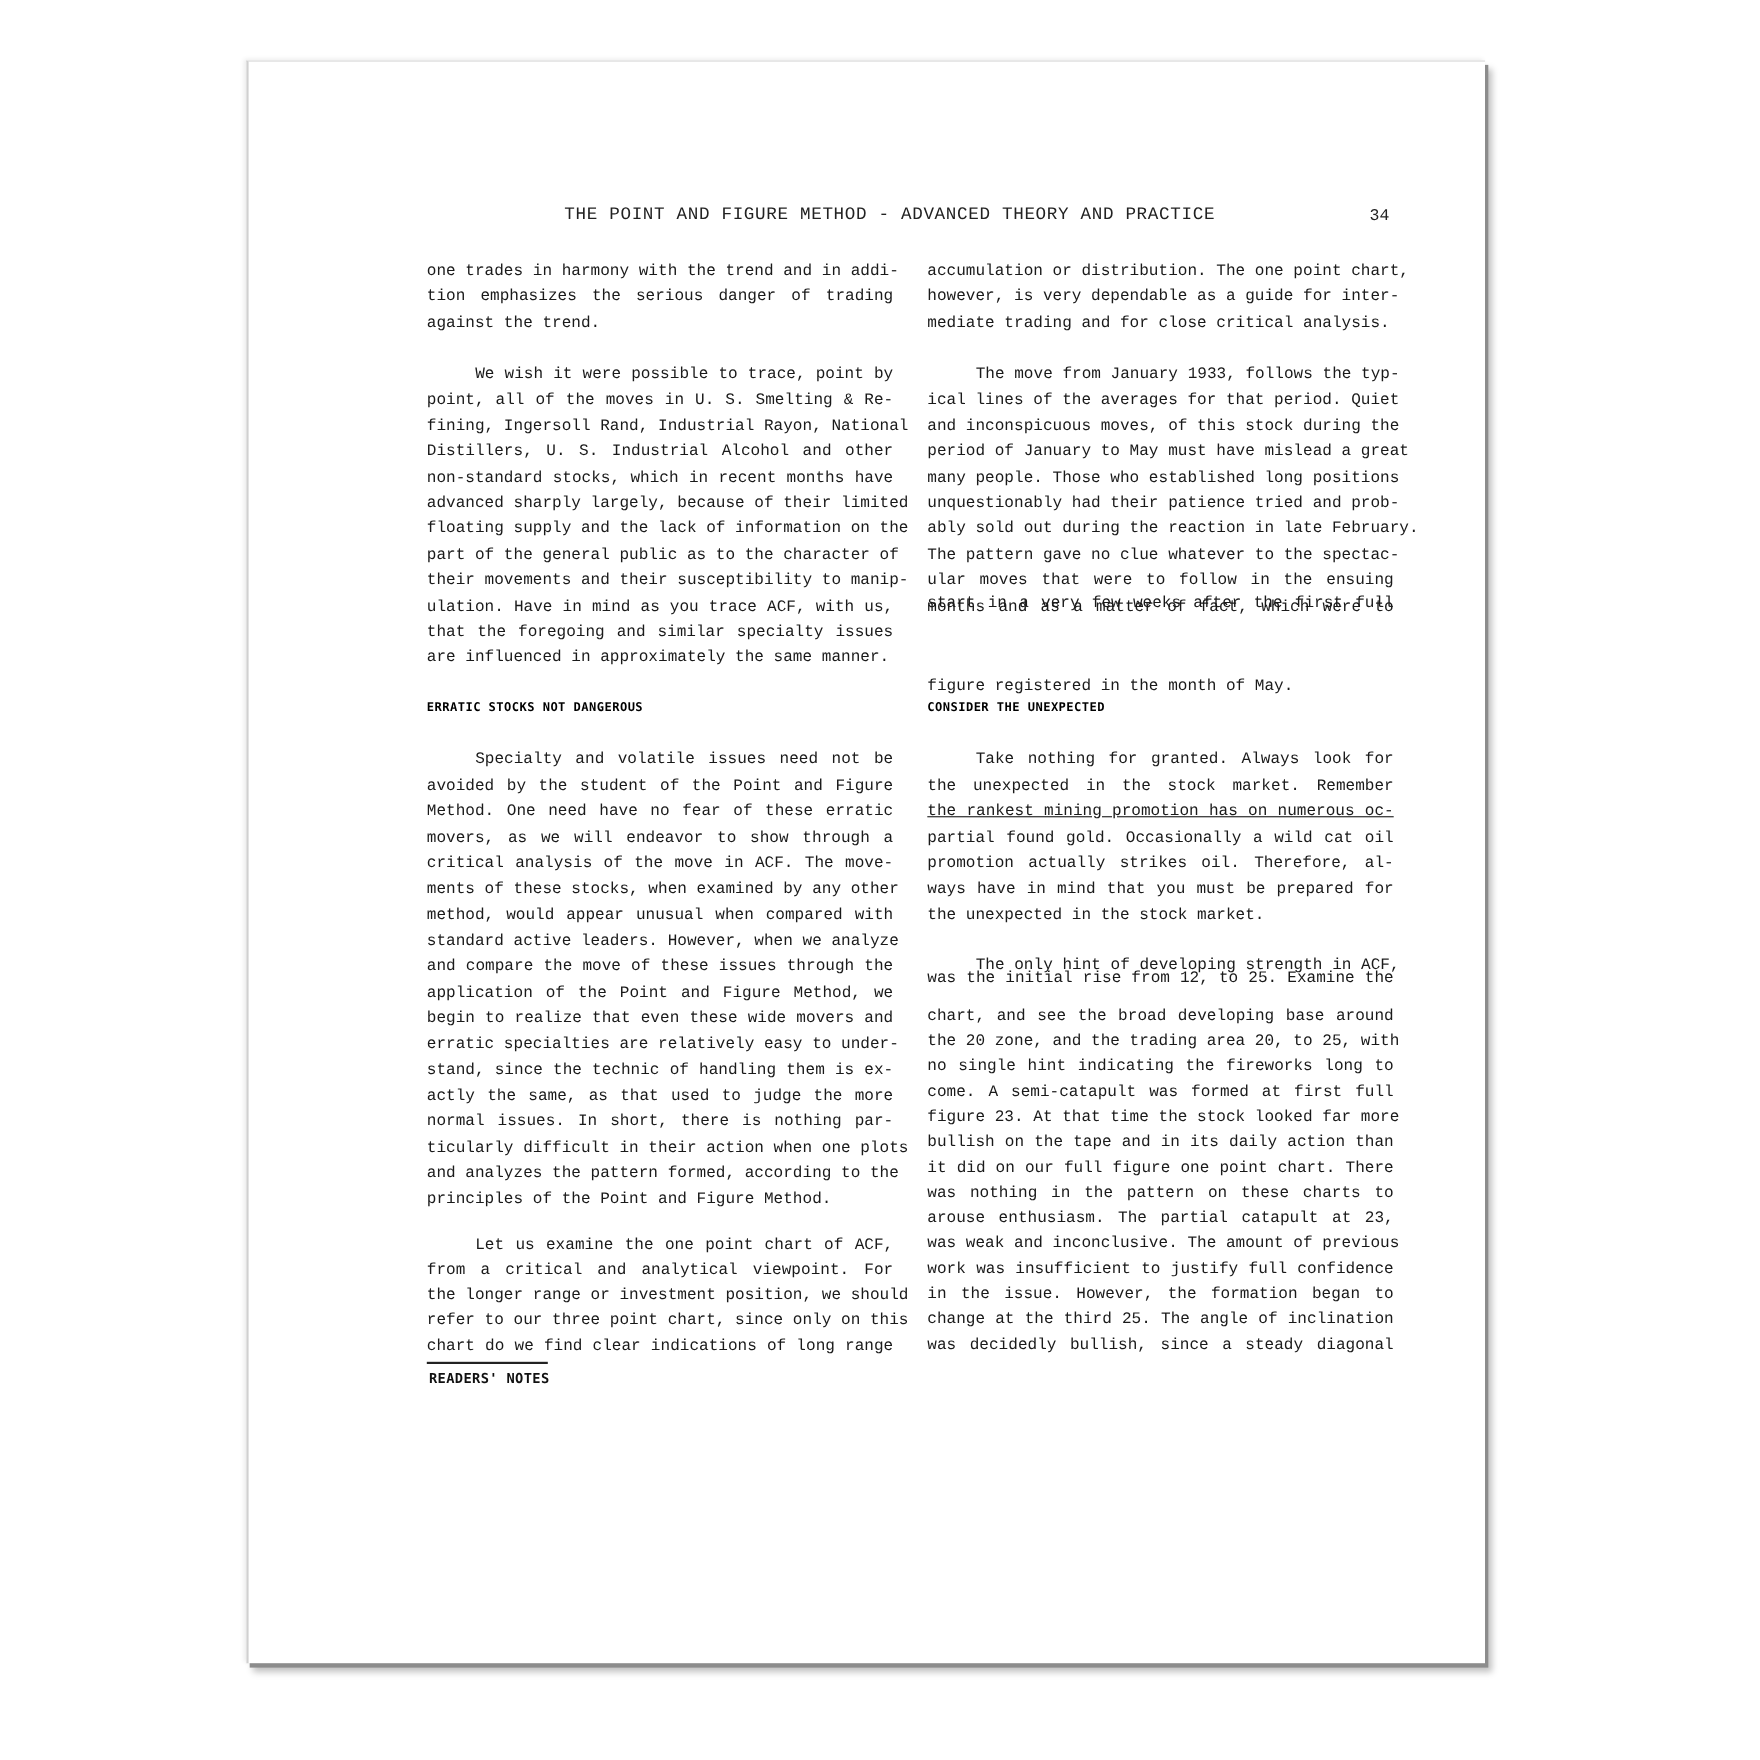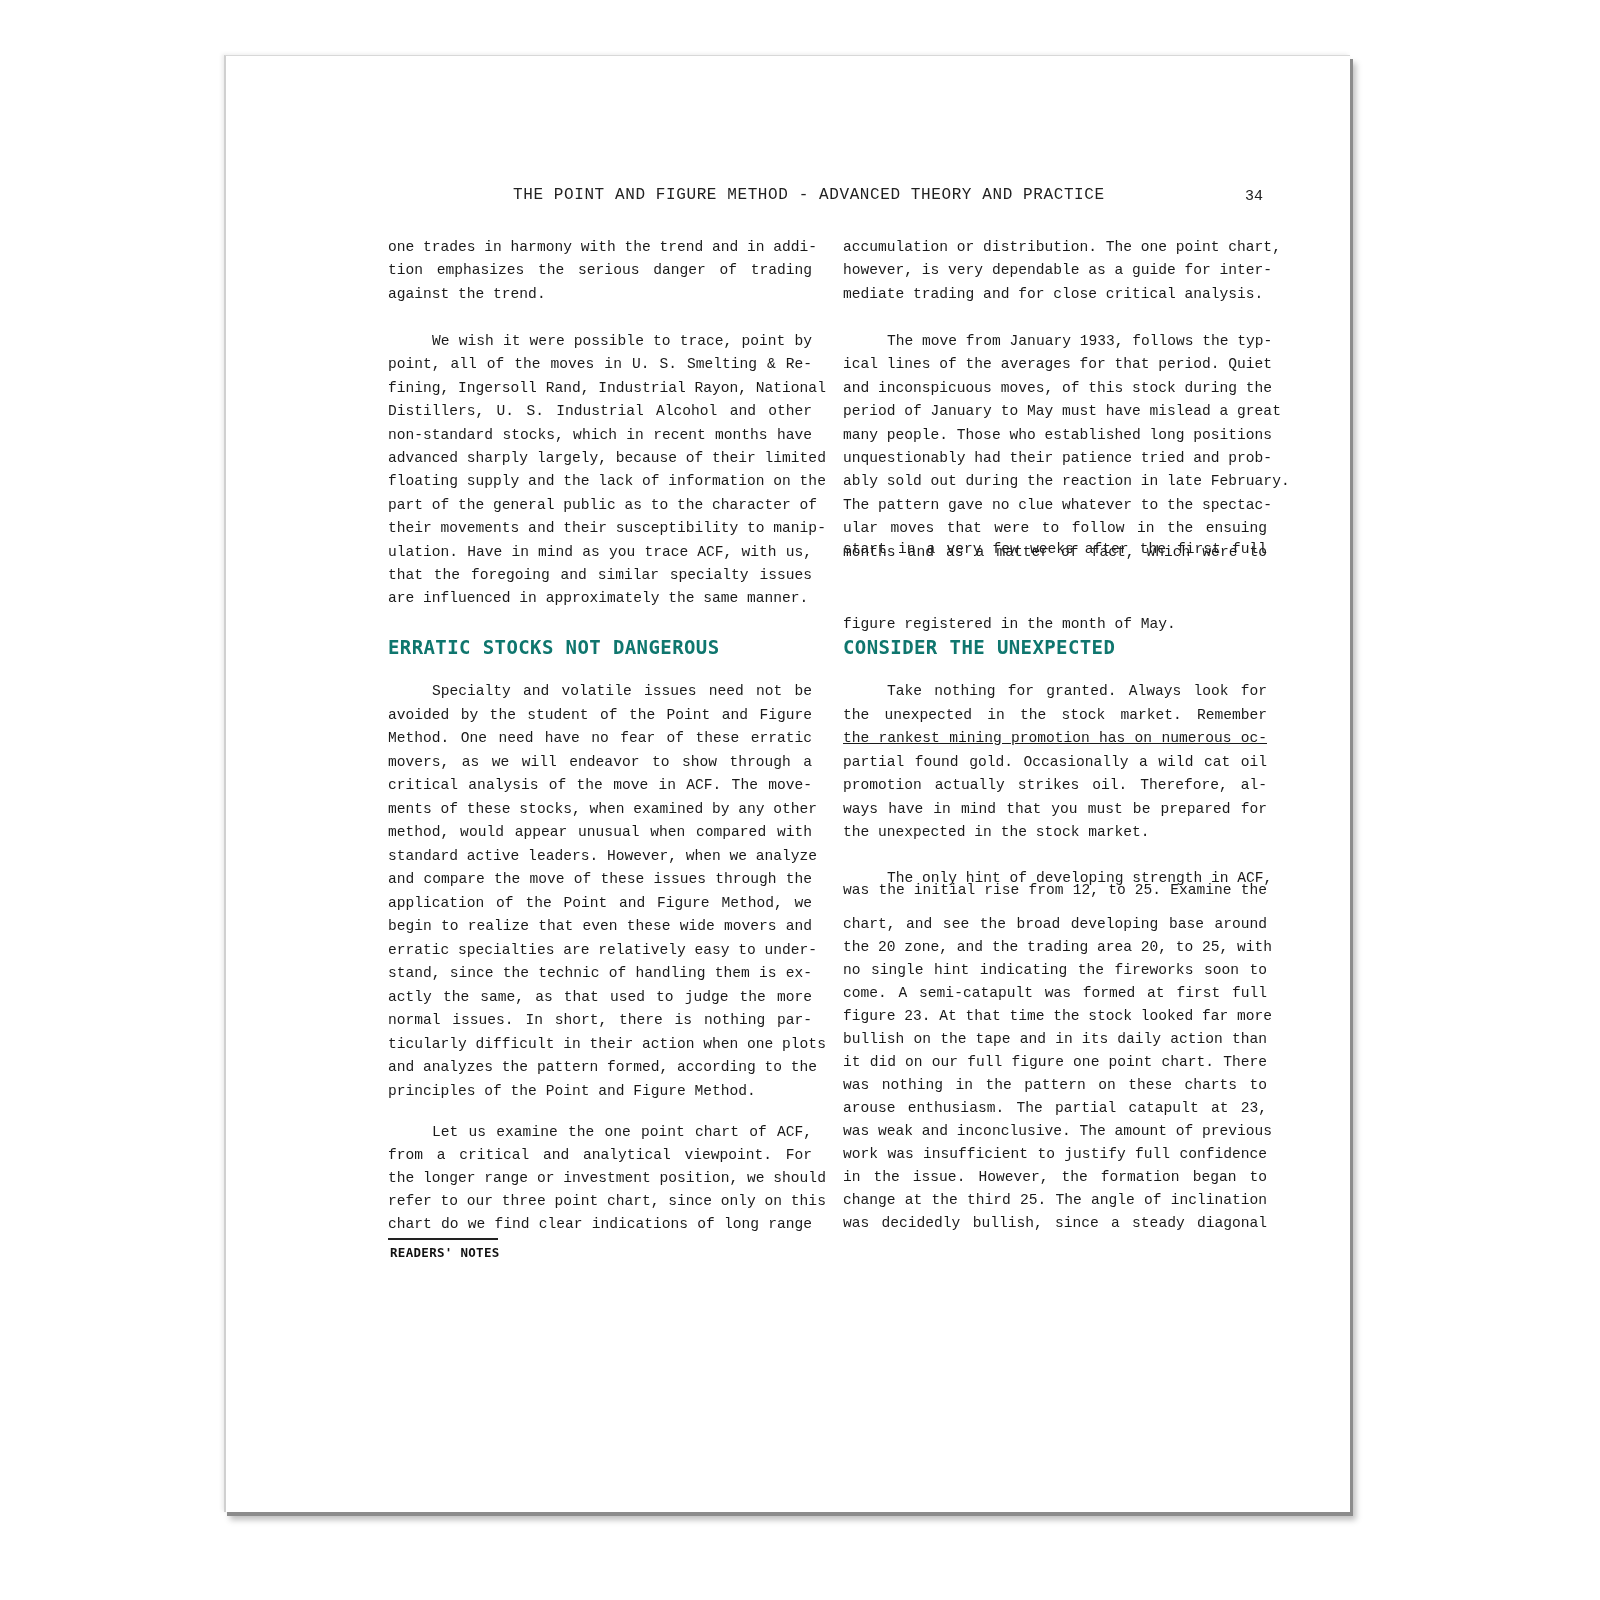--- a/index.html
+++ b/index.html
@@ -50,23 +50,23 @@
     text-align: justify;
     text-align-last: justify;
   }
   .line.last { text-align-last: left; }
   .line.indent { padding-left: 44px; width: 380px; }
   .heading {
     position: absolute;
     left: 0;
     font-family: "DejaVu Sans Mono", "Liberation Mono", monospace;
     font-weight: bold;
-    font-size: 19px;
+    font-size: 11px;
     letter-spacing: 0.4px;
-    color: #0f766e;
+    color: #000000;
     white-space: nowrap;
   }
   .footnote-rule {
     position: absolute;
     left: 388px; top: 1238px;
     width: 110px; height: 2px;
     background: #222;
   }
   .readers-notes {
     position: absolute;
@@ -167,21 +167,21 @@
       <div class="line" style="top: 751.5px;">partial found gold.  Occasionally a wild cat oil</div>
       <div class="line" style="top: 775px;">promotion actually strikes oil.  Therefore, al-</div>
       <div class="line" style="top: 798.5px;">ways have in mind that you must be prepared for</div>
       <div class="line last" style="top: 822px;">the unexpected in the stock market.</div>
     </div>
   <div>
       <div class="line indent" style="top: 868px;">The only hint of developing strength in ACF,</div>
       <div class="line" style="top: 880px;">was the initial rise from 12, to 25.  Examine the</div>
       <div class="line" style="top: 914px;">chart, and see the broad developing base around</div>
       <div class="line" style="top: 937px;">the 20 zone, and the trading area 20, to 25, with</div>
-      <div class="line" style="top: 960px;">no single hint indicating the fireworks soon to</div>
+      <div class="line" style="top: 960px;">no single hint indicating the fireworks long to</div>
       <div class="line" style="top: 983px;">come.  A semi-catapult was formed at first full</div>
       <div class="line" style="top: 1006px;">figure 23.  At that time the stock looked far more</div>
       <div class="line" style="top: 1029px;">bullish on the tape and in its daily action than</div>
       <div class="line" style="top: 1052px;">it did on our full figure one point chart.  There</div>
       <div class="line" style="top: 1075px;">was nothing in the pattern on these charts to</div>
       <div class="line" style="top: 1098px;">arouse enthusiasm.  The partial catapult at 23,</div>
       <div class="line" style="top: 1121px;">was weak and inconclusive.  The amount of previous</div>
       <div class="line" style="top: 1144px;">work was insufficient to justify full confidence</div>
       <div class="line" style="top: 1167px;">in the issue.  However, the formation began to</div>
       <div class="line" style="top: 1190px;">change at the third 25.  The angle of inclination</div>

